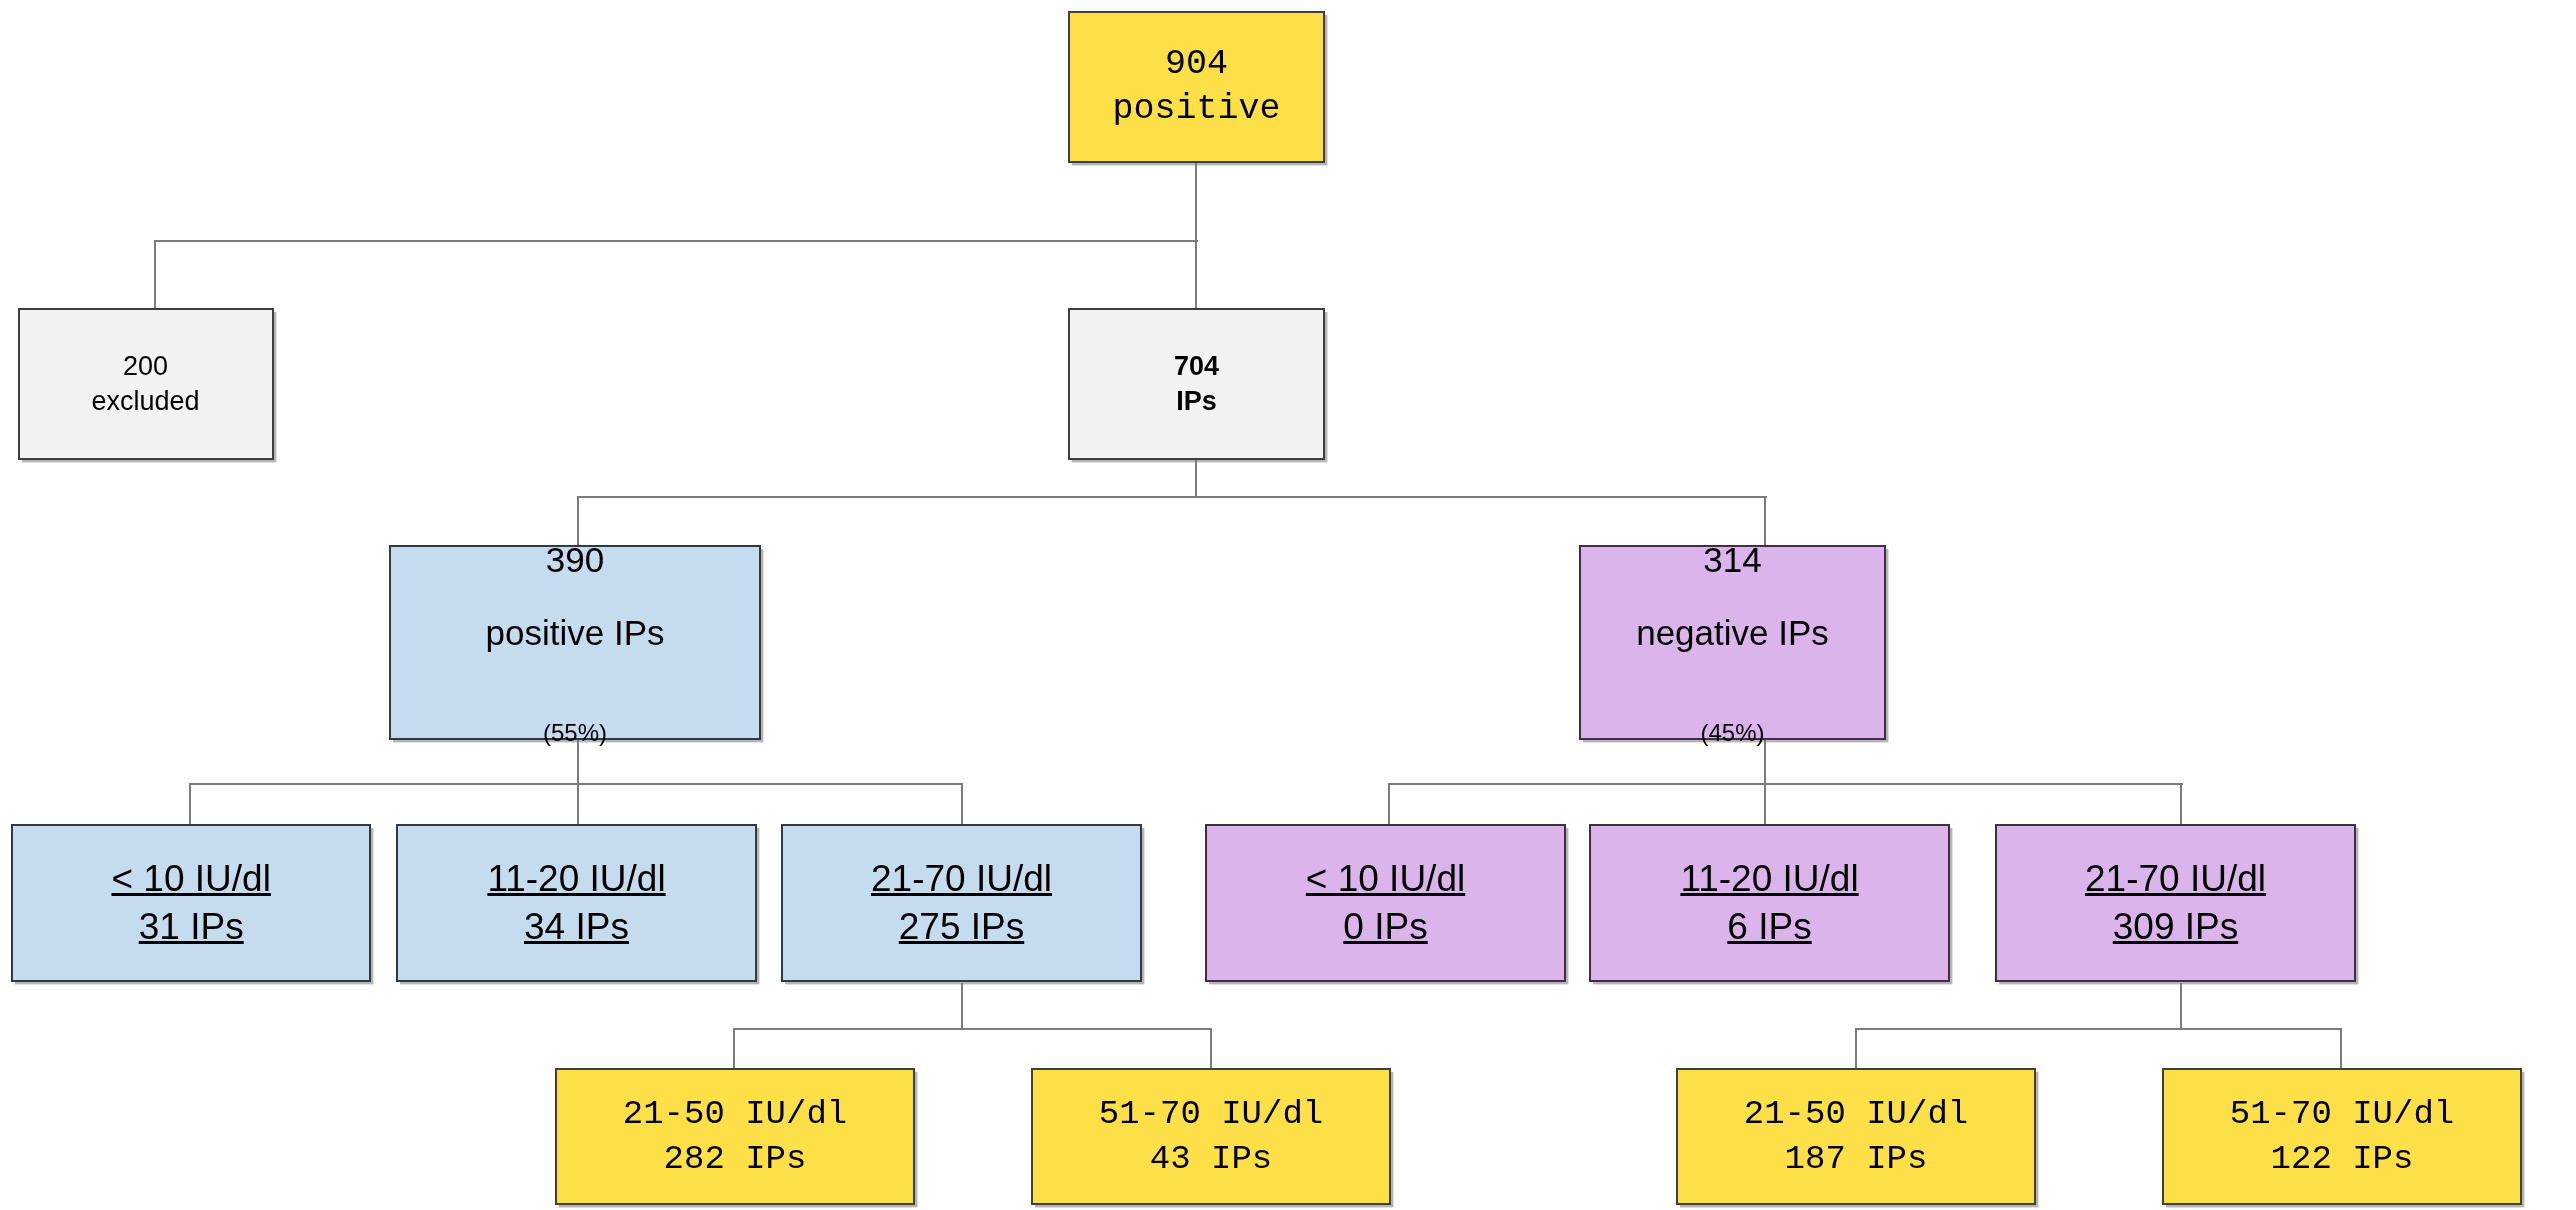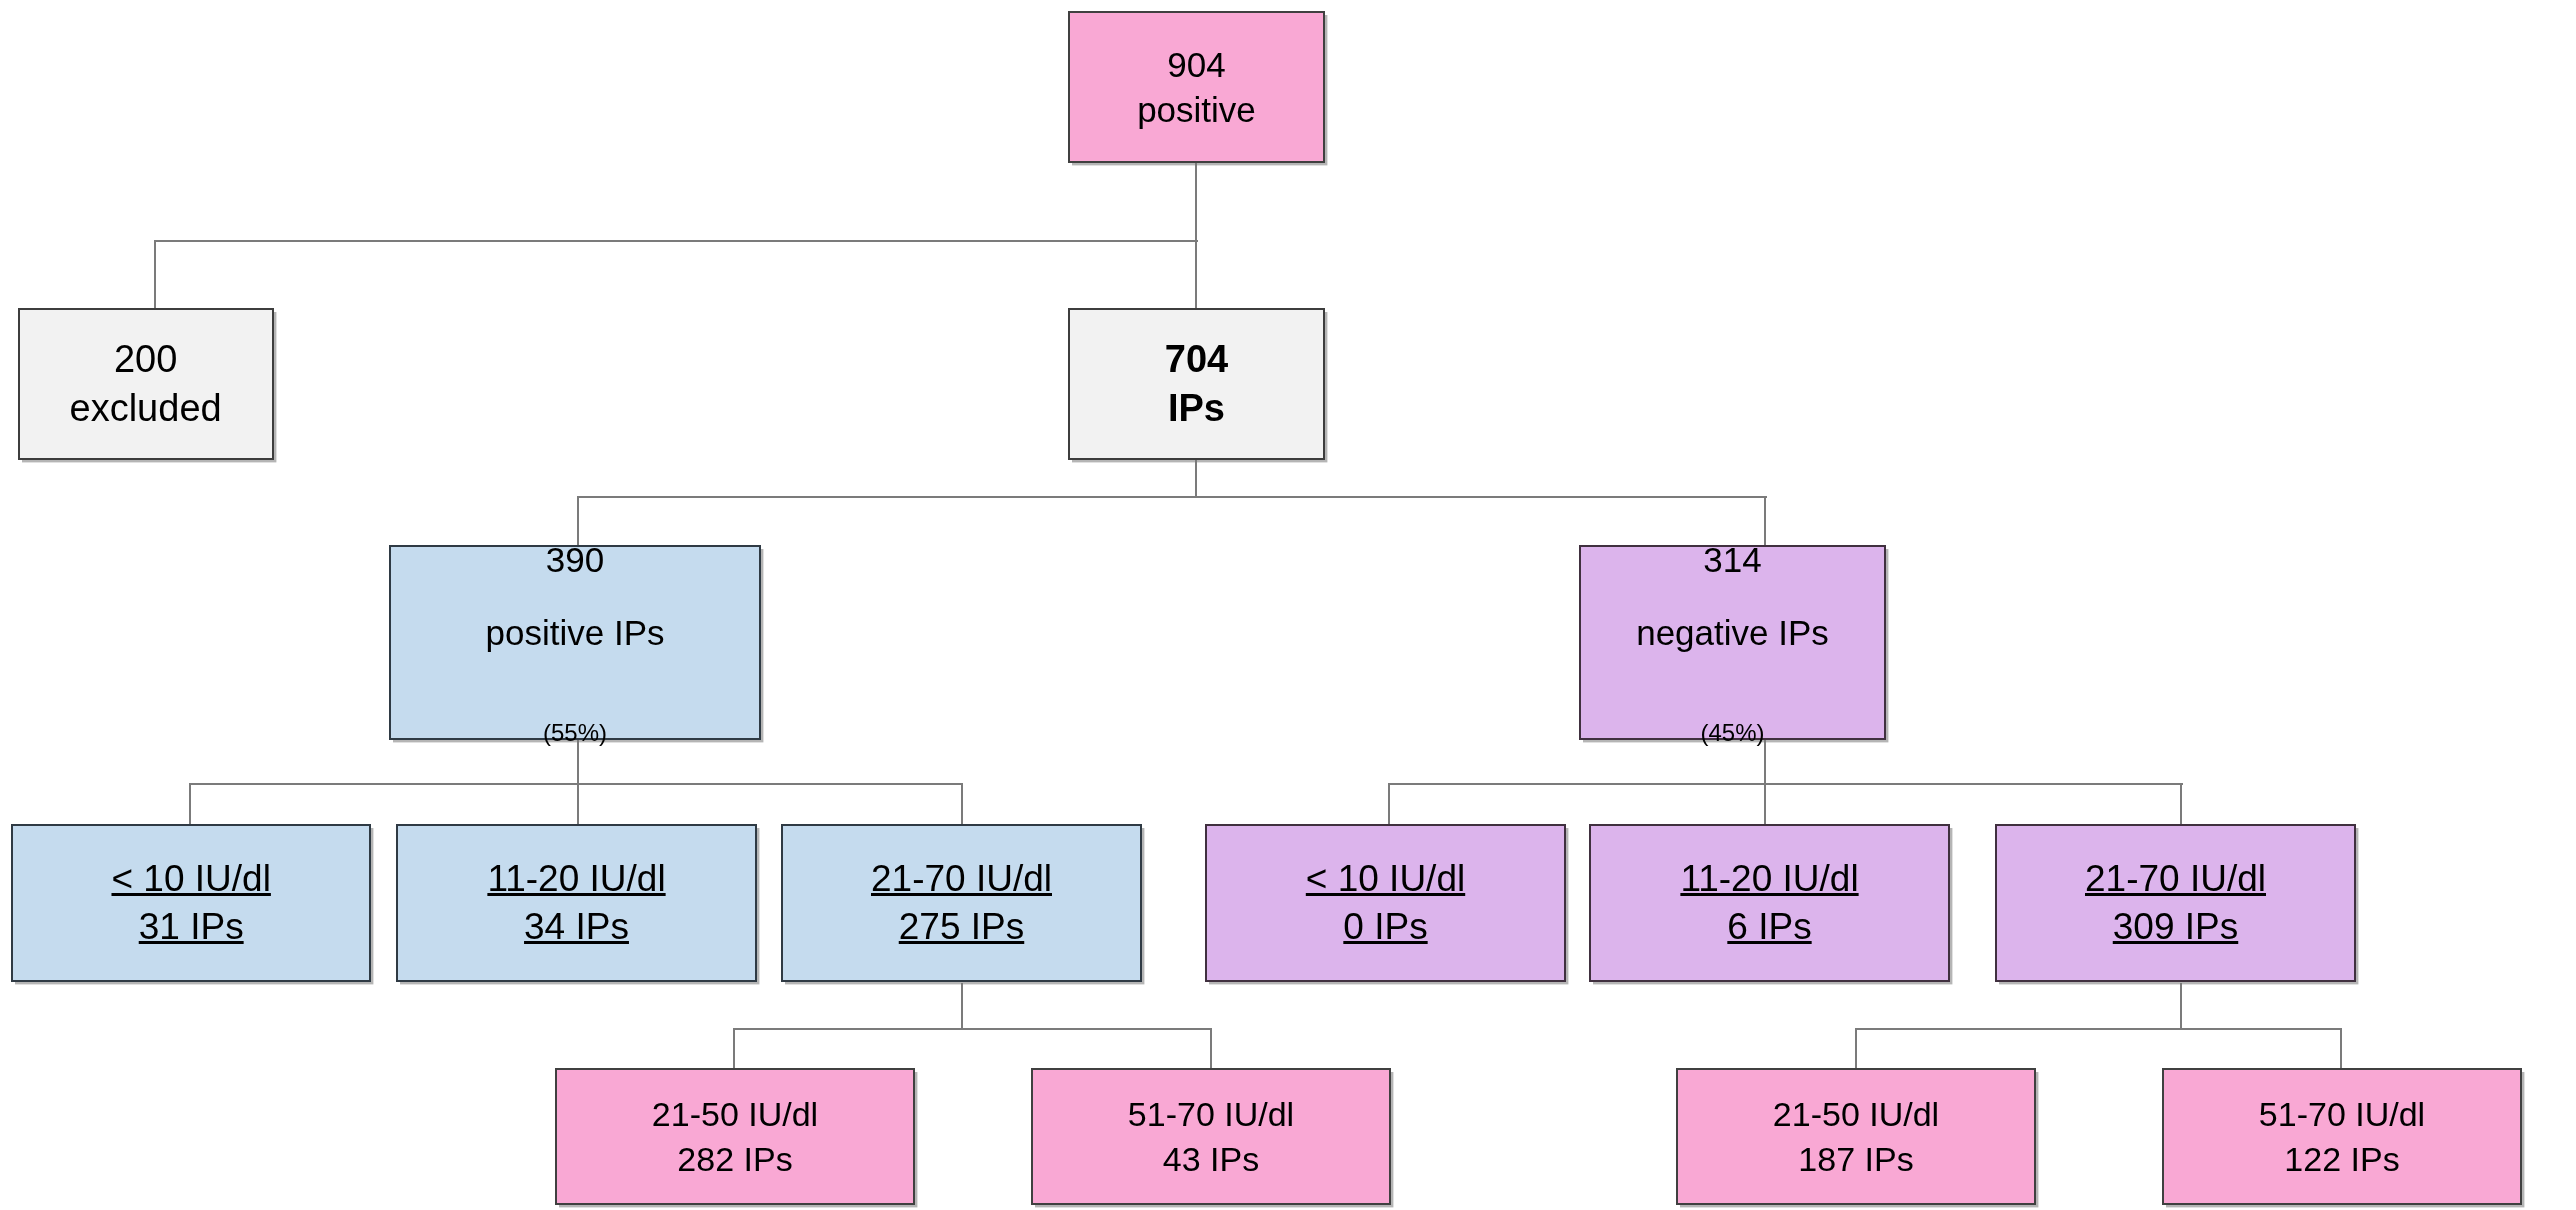--- a/index.html
+++ b/index.html
@@ -27,30 +27,30 @@
     color: #000000;
     line-height: 1.30;
     border: 2.4px solid #3b3b3b;
     box-shadow: 3.2px 3.2px 0 -0.8px rgba(120,120,120,0.55);
   }
   .node .ln {
     display: block;
     white-space: nowrap;
   }
   
-  .fill-gray   { background: #f9a8d4; border-color: #404040; }
+  .fill-gray   { background: #fde047; border-color: #404040; font-family: Liberation Mono, monospace; }
   .fill-white  { background: #f2f2f2; border-color: #3d3d3d; }
   .fill-blue   { background: #c5dbee; border-color: #2f3a44; }
   .fill-purple { background: #dcb4ec; border-color: #40303f; }
 
   .bold { font-weight: bold; }
 
   
   .t-root   { font-size: 35px; }
-  .t-lvl1   { font-size: 38px; }
+  .t-lvl1   { font-size: 27px; }
   .t-lvl2   { font-size: 35px; gap: 28px; }
   .t-pct    { font-size: 24px; margin-top: 33px; }
   .t-lvl3   { font-size: 37px; text-decoration: underline; }
   .t-lvl4   { font-size: 34px; }
 
   
   .conn {
     position: absolute;
     background: #7b7b7b;
   }

